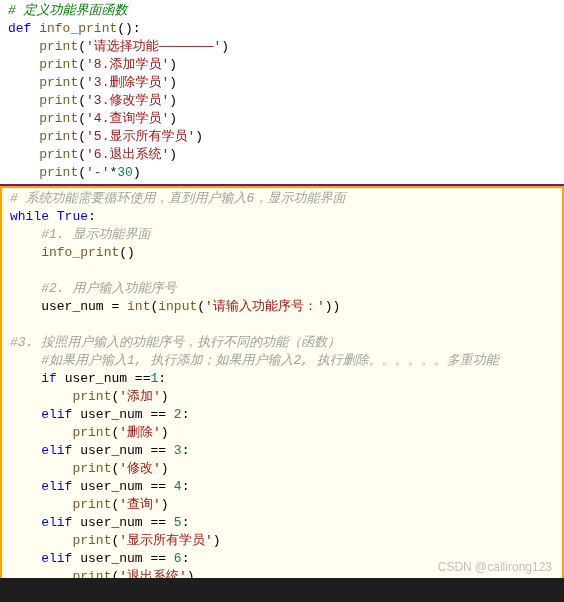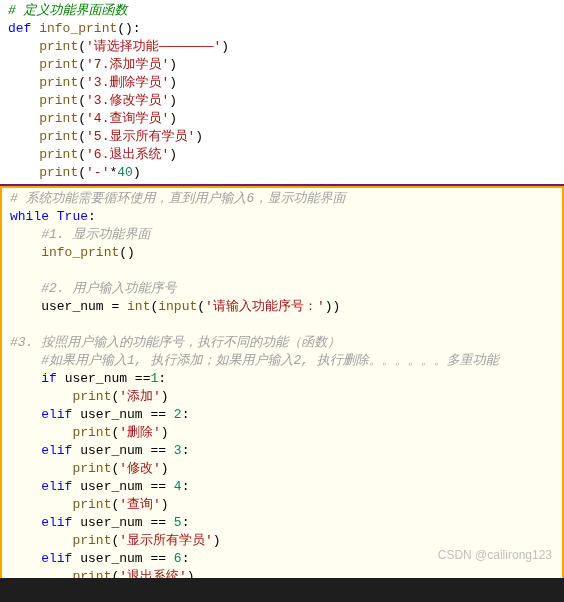--- a/index.html
+++ b/index.html
@@ -53,21 +53,21 @@
     }
 
     .top-section {
       background: #ffffff;
       padding: 2px 0;
     }
 
     
     .watermark {
       position: absolute;
-      bottom: 16px;
+      bottom: 4px;
       right: 12px;
       color: #c0c0c0;
       font-size: 12px;
       font-family: Arial, sans-serif;
     }
   </style>
 </head>
 <body>
 
 <div class="editor">
@@ -80,21 +80,21 @@
 
     <div class="line">
       <div class="line-content"><span class="normal"><span class="kw-bold">def </span><span class="fn">info_print</span><span class="normal">():</span></span></div>
     </div>
 
     <div class="line">
       <div class="line-content"><span class="normal">    <span class="fn">print</span>(<span class="str">'请选择功能———————'</span>)</span></div>
     </div>
 
     <div class="line">
-      <div class="line-content"><span class="normal">    <span class="fn">print</span>(<span class="str">'7.添加学员'</span>)</span></div>
+      <div class="line-content"><span class="normal">    <span class="fn">print</span>(<span class="str">'8.添加学员'</span>)</span></div>
     </div>
 
     <div class="line">
       <div class="line-content"><span class="normal">    <span class="fn">print</span>(<span class="str">'3.删除学员'</span>)</span></div>
     </div>
 
     <div class="line">
       <div class="line-content"><span class="normal">    <span class="fn">print</span>(<span class="str">'3.修改学员'</span>)</span></div>
     </div>
 
@@ -104,21 +104,21 @@
 
     <div class="line">
       <div class="line-content"><span class="normal">    <span class="fn">print</span>(<span class="str">'5.显示所有学员'</span>)</span></div>
     </div>
 
     <div class="line">
       <div class="line-content"><span class="normal">    <span class="fn">print</span>(<span class="str">'6.退出系统'</span>)</span></div>
     </div>
 
     <div class="line">
-      <div class="line-content"><span class="normal">    <span class="fn">print</span>(<span class="str">'-'</span>*<span class="num">40</span>)</span></div>
+      <div class="line-content"><span class="normal">    <span class="fn">print</span>(<span class="str">'-'</span>*<span class="num">30</span>)</span></div>
     </div>
 
   </div>
 
   <div class="highlighted-block">
 
     <div class="line">
       <div class="line-content"><span class="comment-zh"># 系统功能需要循环使用，直到用户输入6，显示功能界面</span></div>
     </div>
 

